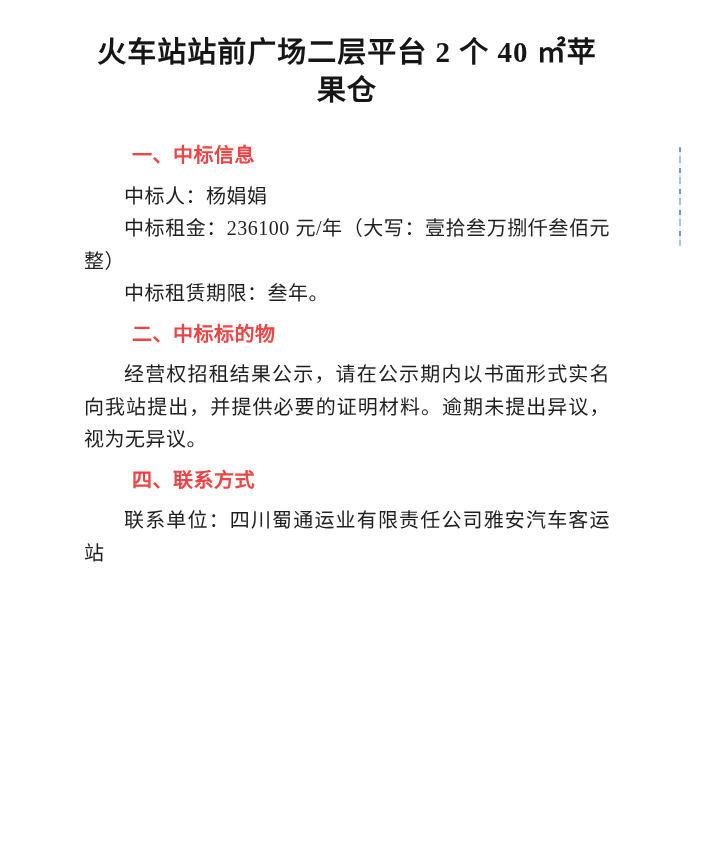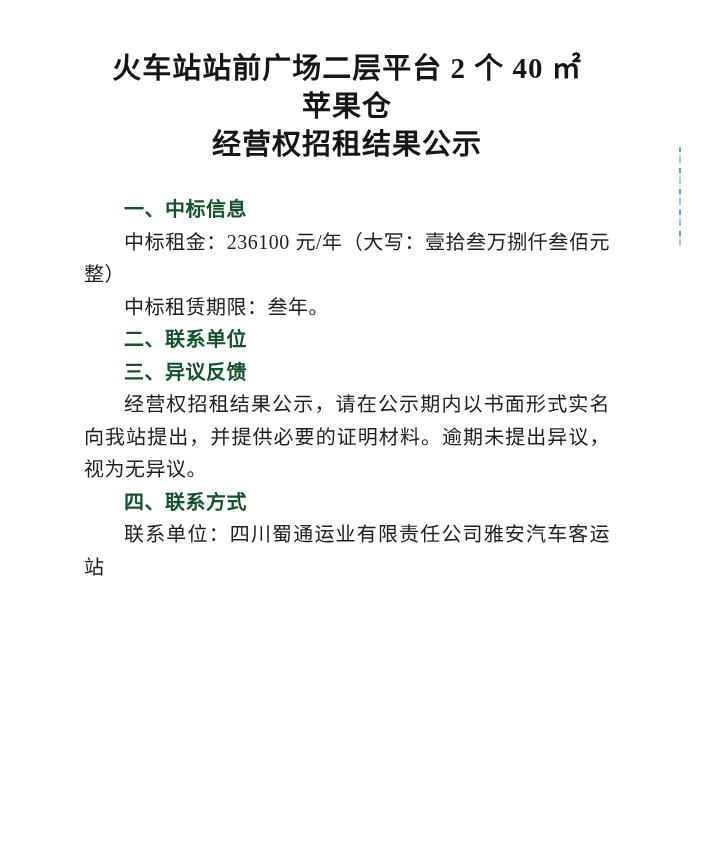--- a/index.html
+++ b/index.html
@@ -15,21 +15,21 @@
     overflow: hidden;
     font-family: "Liberation Serif", serif;
   }
   .doc {
     position: absolute;
     left: 84px;
     top: 33px;
     width: 526px;
   }
   .doc-title {
-    margin: 16px;
+    margin: 0;
     font-family: "Liberation Serif", serif;
     font-weight: 700;
     font-size: 29px;
     line-height: 38px;
     text-align: center;
     color: #161616;
     letter-spacing: 1px;
   }
   .doc-body {
     margin-top: 30px;
@@ -37,27 +37,27 @@
     line-height: 32.5px;
     color: #1f1f1f;
   }
   .para {
     margin: 0;
     text-indent: 2em;
     text-align: justify;
     letter-spacing: 0.5px;
   }
   .heading {
-    margin: 0;
+    margin: 8px;
     text-indent: 2em;
     font-family: "Liberation Sans", sans-serif;
     font-weight: 700;
     font-size: 20px;
     line-height: 32.5px;
-    color: #14532d;
+    color: #ef4444;
     letter-spacing: 0.5px;
   }
   
   .scan-streak {
     position: absolute;
     left: 679px;
     top: 147px;
     width: 2px;
     height: 99px;
     background: repeating-linear-gradient(
@@ -74,33 +74,32 @@
 <body>
 
 <div class="page">
 
   <div class="scan-streak"></div>
 
   <div class="doc">
 
     <h1 class="doc-title">
       <span>火车站站前广场二层平台 2 个 40 ㎡苹果仓</span><br>
-      <span>经营权招租结果公示</span>
     </h1>
 
     <div class="doc-body">
 
 
       <h2 class="heading">一、中标信息</h2>
+      <p class="para">中标人：杨娟娟</p>
       <p class="para">中标租金：236100 元/年（大写：壹拾叁万捌仟叁佰元整）</p>
       <p class="para">中标租赁期限：叁年。</p>
 
-      <h2 class="heading">二、联系单位</h2>
+      <h2 class="heading">二、中标标的物</h2>
 
-      <h2 class="heading">三、异议反馈</h2>
       <p class="para">经营权招租结果公示，请在公示期内以书面形式实名向我站提出，并提供必要的证明材料。逾期未提出异议，视为无异议。</p>
 
       <h2 class="heading">四、联系方式</h2>
       <p class="para">联系单位：四川蜀通运业有限责任公司雅安汽车客运站</p>
 
     </div>
   </div>
 </div>
 
 </body></html>

